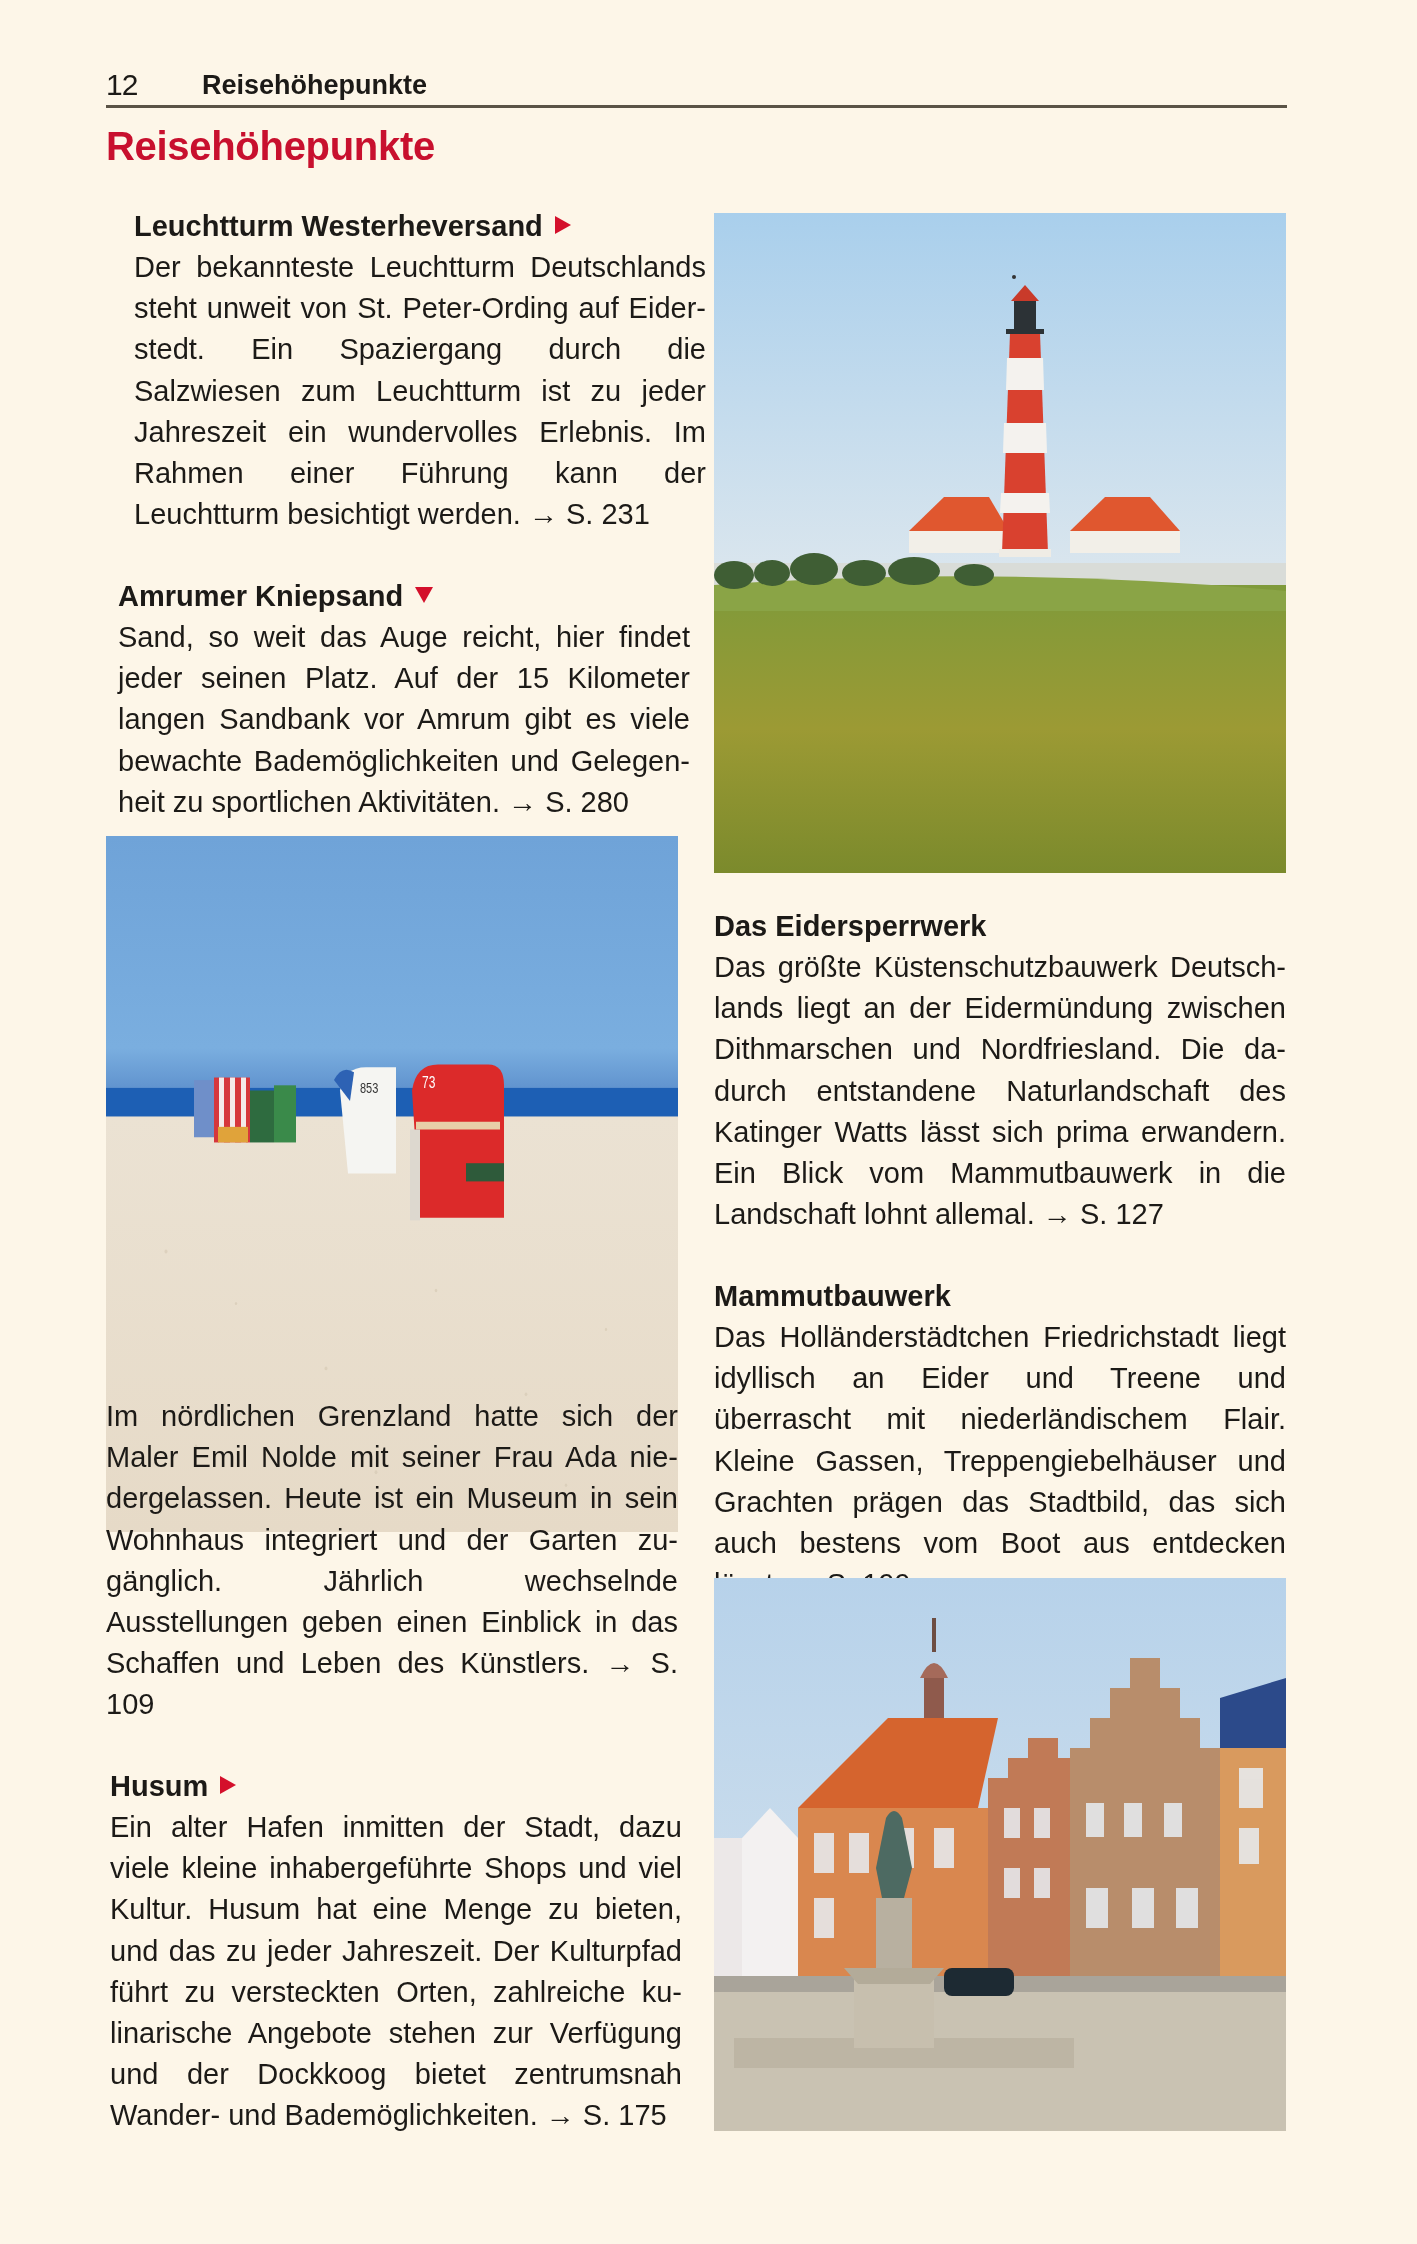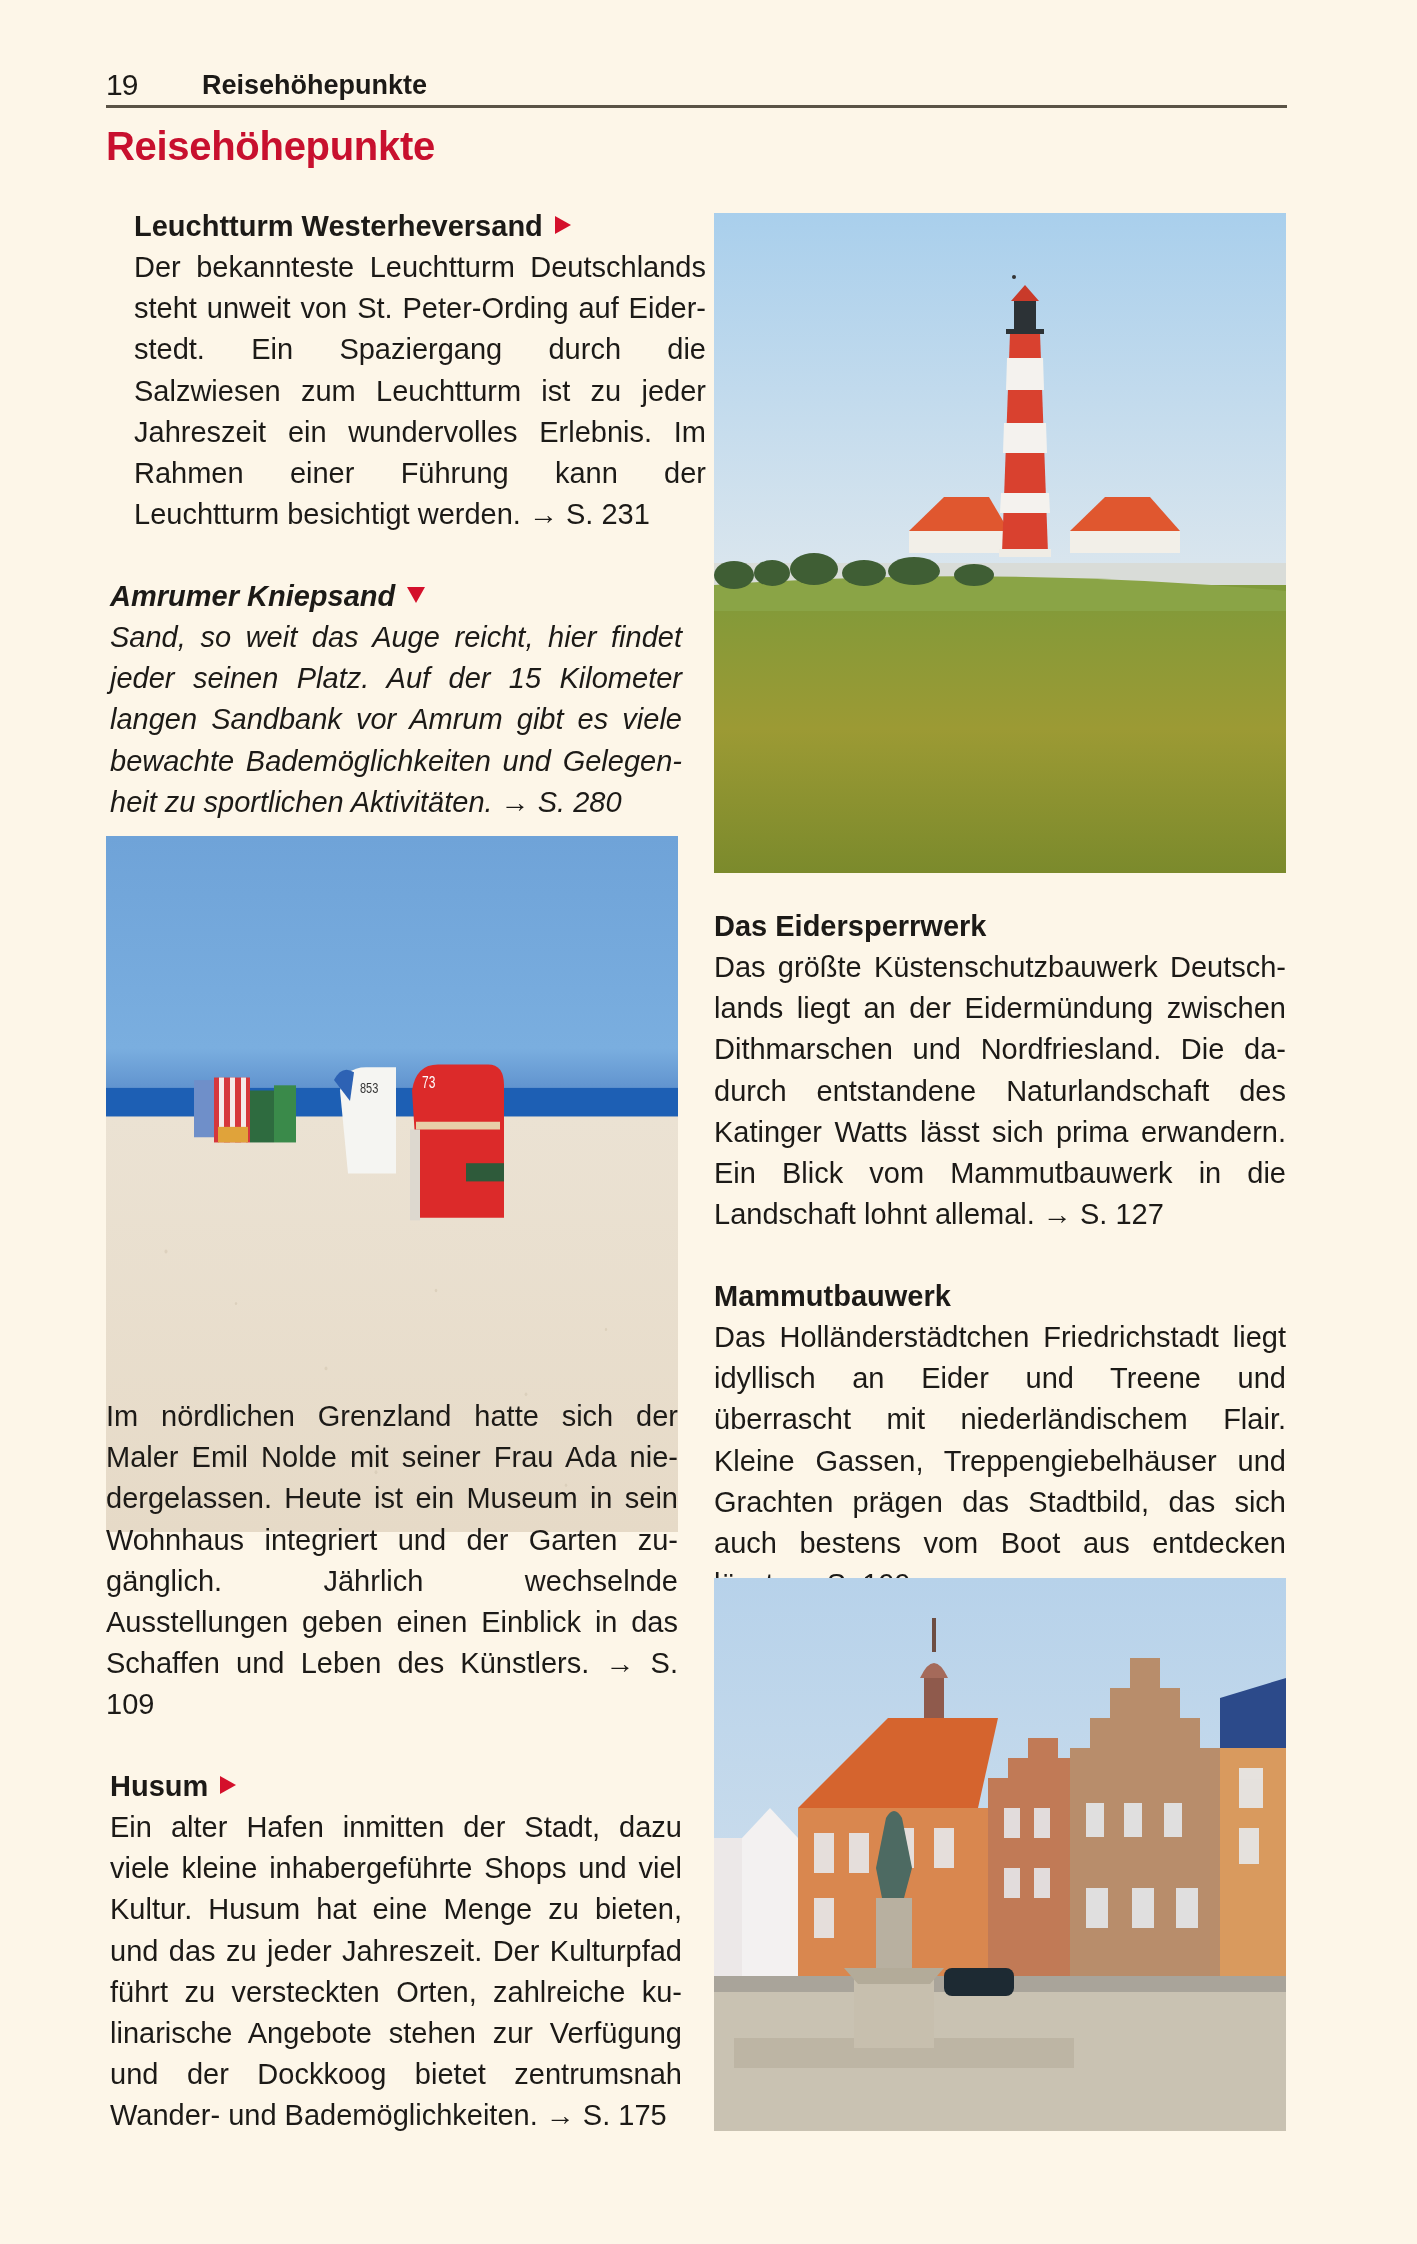--- a/index.html
+++ b/index.html
@@ -20,33 +20,33 @@
   .marker.right { border-top:9px solid transparent; border-bottom:9px solid transparent; border-left:16px solid #d4102b; }
   .marker.down { border-left:9px solid transparent; border-right:9px solid transparent; border-top:16px solid #d4102b; }
 
   .photo { position:absolute; overflow:hidden; }
   .photo svg { display:block; width:100%; height:100%; }
 </style>
 </head>
 <body>
 
 <div class="running-head">
-  <span class="page-num">19</span>
+  <span class="page-num">12</span>
   <span class="running-title">Reisehöhepunkte</span>
 </div>
 <div class="head-rule"></div>
 
 <h1 class="section-title" style="margin:0">Reisehöhepunkte</h1>
 
 <div class="entry" style="left:106px; top:206px;margin-left:28px;">
   <h3><span>Leuchtturm Westerheversand</span><span class="marker right"></span></h3>
   <p>Der bekannteste Leuchtturm Deutschlands steht unweit von St. Peter-Ording auf Eider­stedt. Ein Spaziergang durch die Salzwiesen zum Leuchtturm ist zu jeder Jahreszeit ein wundervolles Erlebnis. Im Rahmen einer Führung kann der Leuchtturm besichtigt werden. → S. 231</p>
 </div>
 
-<div class="entry" style="left:110px; top:576px;font-style:italic;">
+<div class="entry" style="left:118px; top:576px;">
   <h3><span>Amrumer Kniepsand</span><span class="marker down"></span></h3>
   <p>Sand, so weit das Auge reicht, hier findet jeder seinen Platz. Auf der 15 Kilometer langen Sandbank vor Amrum gibt es viele bewachte Bademöglichkeiten und Gelegen­heit zu sportlichen Aktivitäten. → S. 280</p>
 </div>
 
 <div class="photo" style="left:106px; top:836px; width:572px; height:696px;">
   <svg viewBox="0 0 572 536" preserveAspectRatio="none">
     <defs>
       <linearGradient id="bsky" x1="0" y1="0" x2="0" y2="1">
         <stop offset="0" stop-color="#6fa3d8"></stop>
         <stop offset="0.75" stop-color="#7aaedf"></stop>

